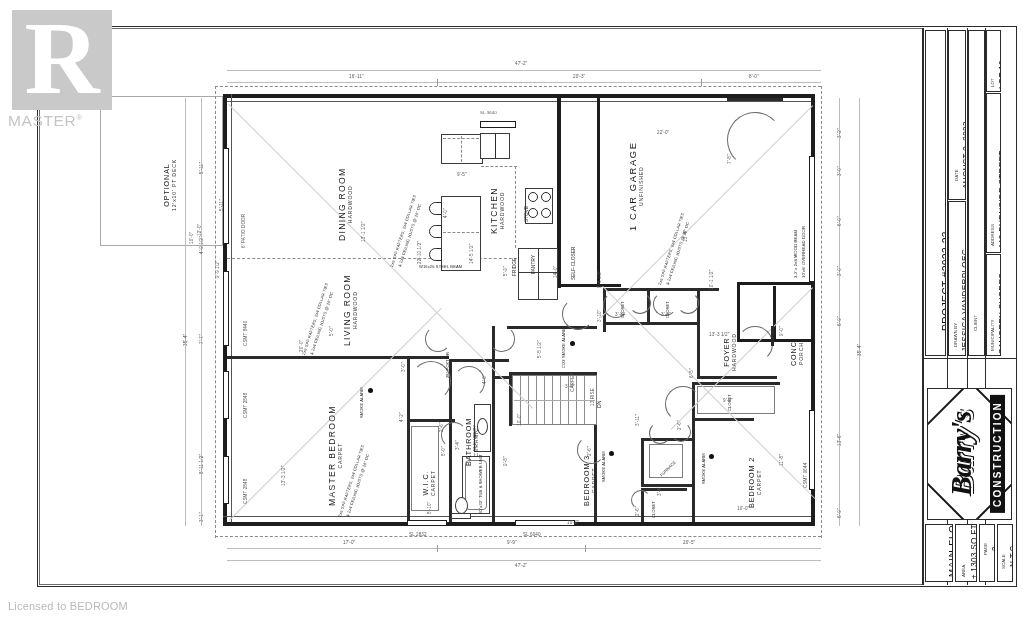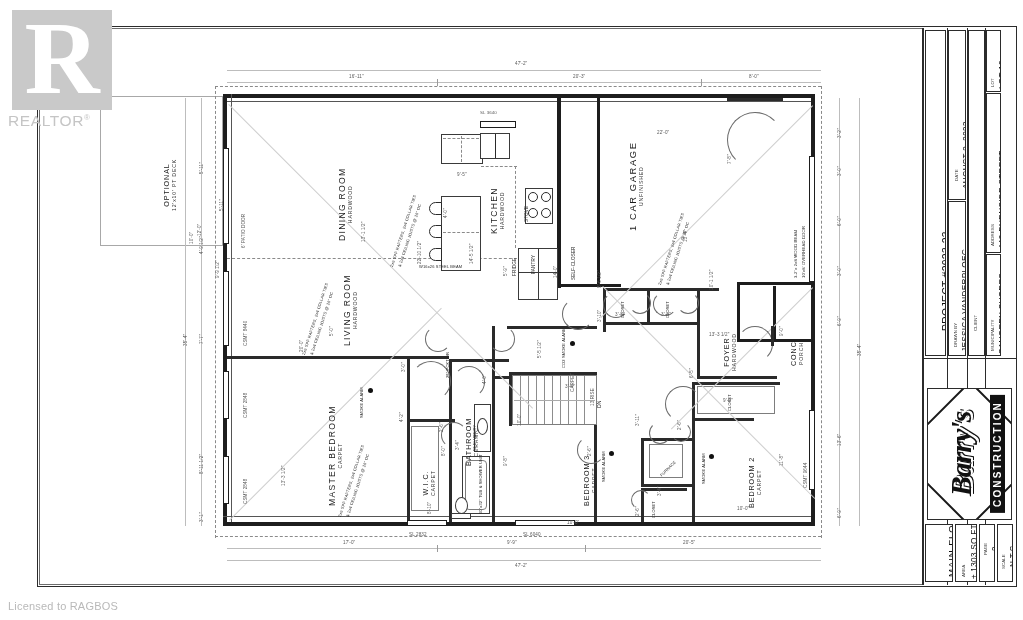--- a/index.html
+++ b/index.html
@@ -268,23 +268,23 @@
   .stair-tread { position: absolute; background: #8d8d8d; width: 1px; }
 </style>
 </head>
 <body>
 
 <div id="page">
 
   <div id="realtor-mark">
     <div class="rbox"></div>
     <div class="rglyph">R</div>
-    <div class="rword"><span>REALTOR</span><span class="rsup">®</span></div>
+    <div class="rword"><span>MASTER</span><span class="rsup">®</span></div>
   </div>
-  <div id="license">Licensed to RAGBOS</div>
+  <div id="license">Licensed to BEDROOM</div>
 
   <div id="sheet-border"></div>
   <div id="sheet-border-inner"></div>
 
   <div id="plan">
 
     <div class="deck" style="left:63px; top:70px; width:123px; height:150px;"></div>
     <div class="rlabel" style="left:125px; top:185px;">
       <div class="rname-sm">OPTIONAL</div>
       <div class="rsub">12'x10' PT DECK</div>

